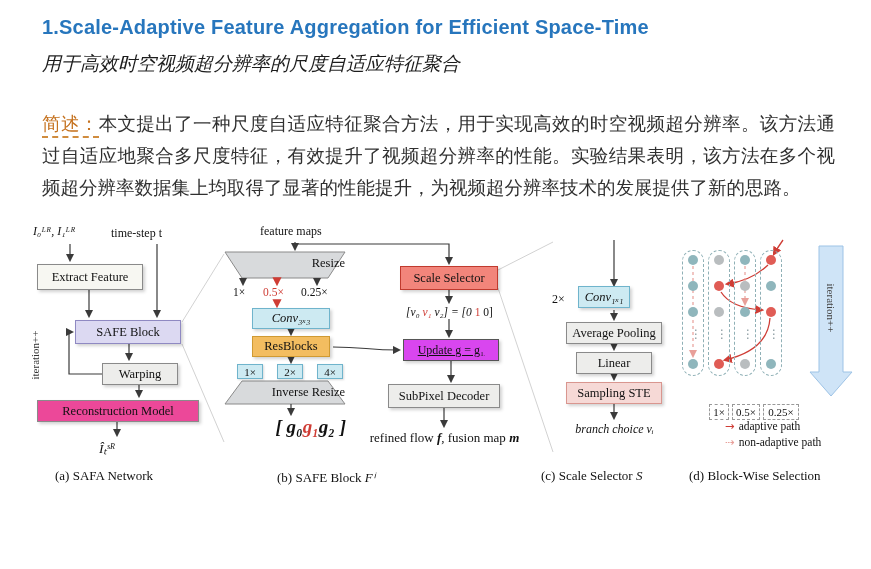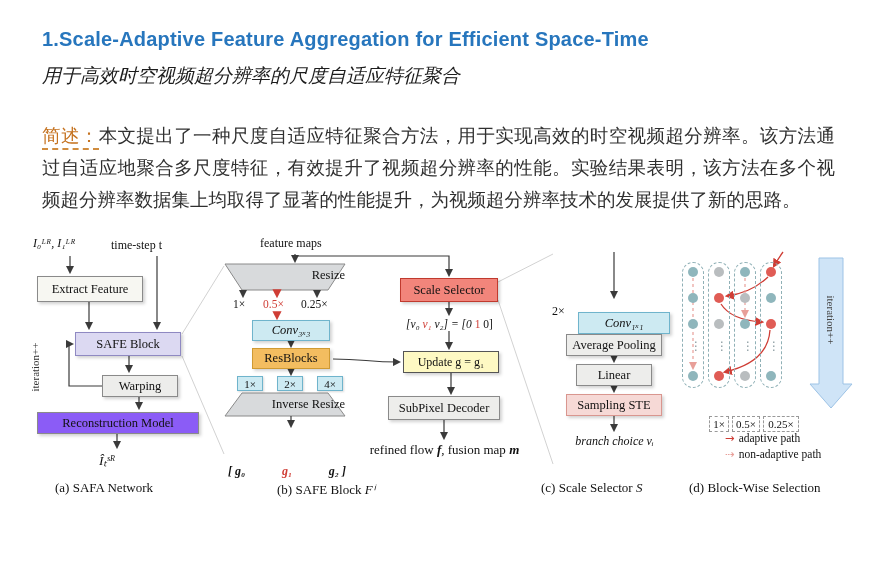--- a/index.html
+++ b/index.html
@@ -1,19 +1,19 @@
 <!DOCTYPE html>
 <html><head>
 <meta charset="utf-8">
 <style>
   * { margin:0; padding:0; box-sizing:border-box; }
   html,body { width:871px; height:569px; background:#ffffff; overflow:hidden; }
   body { font-family:"Liberation Sans", sans-serif; color:#2b2b2b; }
 
-  .doc { padding:24px 36px 0 42px; }
+  .doc { padding:12px 36px 0 42px; }
 
   .title { font-size:20px; line-height:31px; font-weight:bold; color:#2776bd; letter-spacing:0.2px; }
   .subtitle { margin-top:6px; font-size:19px; line-height:29px; color:#1d1d1d;font-style:italic; }
   .summary { margin-top:30px; font-size:18.5px; line-height:32px; text-align:justify; color:#303030; }
   .s-label { color:#c5721f; border-bottom:2px dashed #d08c3e; padding-bottom:2px; }
 
   
   .fig { position:relative; margin:14px 0 0 -17px; width:830px; height:285px;
          font-family:"Liberation Serif", serif; font-size:12.5px; color:#111; }
   .fig svg.overlay { position:absolute; left:0; top:0; pointer-events:none; }
@@ -22,27 +22,27 @@
   .flr { stroke:#cf3d35; stroke-width:1.3; fill:none; marker-end:url(#ahr); }
   .flp { stroke:#e89f99; stroke-width:1.2; fill:none; stroke-dasharray:3 3; marker-end:url(#ahp); }
   .zl  { stroke:#d2d2d2; stroke-width:1; }
   .trap { fill:#d8dadc; stroke:#8a8a8a; stroke-width:1; }
   .iterarrow { fill:#cfe4f7; stroke:#9dc3e6; stroke-width:1; }
 
   .fbox { position:absolute; display:flex; align-items:center; justify-content:center;
           border:1px solid #8a8a8a; background:#f7f7f2; box-shadow:2px 2px 3px rgba(0,0,0,.18);
           font-size:12.5px; white-space:nowrap; }
   .lav    { background:#dcd9f2; border-color:#8f89c2; }
-  .greenb { background:#8b5cf6; }
+  .greenb { background:#ec4899; }
   .grayb  { background:#ededeb; }
   .cyan   { background:#cdeaf2; border-color:#6fb4cc; }
   .gold   { background:#f3bd60; border-color:#cf9a33; }
   .salmon { background:#f2857b; border-color:#c03a2e; }
   .pinkb  { background:#f6d9d6; border-color:#d9968f; }
-  .whiteb { background:#fef9c3; border-color:#555; }
+  .whiteb { background:#d946ef; border-color:#555;text-decoration:underline; }
   .small  { font-size:11px; box-shadow:1px 1px 2px rgba(0,0,0,.15); }
 
   .flabel { position:absolute; white-space:nowrap; font-size:12px; }
   .it { font-style:italic; }
   .b  { font-weight:bold; }
   .red { color:#cf3d35; }
   .trap-label { position:absolute; text-align:right; font-size:12.5px; }
   .caption { position:absolute; font-size:13px; white-space:nowrap; }
 
   .iter-a { position:absolute; left:-25px; top:131px; width:70px; text-align:center;
@@ -51,22 +51,22 @@
             font-size:11px; transform:rotate(90deg); color:#444; }
 
   .dcol { position:absolute; top:32px; width:22px; height:126px;
           border:1.2px dashed #8fb0b6; border-radius:11px; }
   .dlabel { position:absolute; top:186px; height:16px; border:1px dashed #999;
             font-size:11px; display:flex; align-items:center; justify-content:center;
             background:#fff; white-space:nowrap; }
   .dot { position:absolute; width:10px; height:10px; border-radius:50%; }
   .vdots { position:absolute; font-family:"DejaVu Sans", sans-serif; font-size:12px; color:#8a9aa0; }
 
-  .grow { position:absolute; display:flex; justify-content:space-between;
-          font-size:12px;margin-top:36px; }
+  .grow { position:absolute; display:flex; justify-content:flex-end;
+          font-size:19px; }
   .vrow { position:absolute; text-align:center; font-size:11.5px; white-space:nowrap; }
   .note { position:absolute; text-align:center; font-size:13px; white-space:nowrap; }
   .legend { position:absolute; font-size:11.5px; white-space:nowrap; }
   .legend .lga { color:#cf3d35; font-family:"DejaVu Sans", sans-serif; margin-right:4px; }
   .legend .lgp { color:#e89f99; font-family:"DejaVu Sans", sans-serif; margin-right:4px; }
 </style>
 </head>
 <body>
 
 <div class="doc">
@@ -179,21 +179,21 @@
     <div class="fbox whiteb" style="left:378px;top:121px;width:96px;height:22px;font-size:12px">Update g = g₁</div>
     <div class="fbox grayb" style="left:363px;top:166px;width:112px;height:24px">SubPixel Decoder</div>
     <div class="note" style="left:342px;top:212px;width:155px">
       <span>refined flow </span><span class="it b">f</span><span>, fusion map </span><span class="it b">m</span>
     </div>
     <div class="caption" style="left:252px;top:250px">
       <span>(b) SAFE Block </span><span class="it">Fⁱ</span>
     </div>
 
     <div class="flabel" style="left:527px;top:74px;font-size:12px">2×</div>
-    <div class="fbox cyan it" style="left:553px;top:82px;width:92px;height:22px">Conv₁ₓ₁</div>
+    <div class="fbox cyan it" style="left:553px;top:68px;width:52px;height:22px">Conv₁ₓ₁</div>
     <div class="fbox grayb" style="left:541px;top:104px;width:96px;height:22px">Average Pooling</div>
     <div class="fbox grayb" style="left:551px;top:134px;width:76px;height:22px">Linear</div>
     <div class="fbox pinkb" style="left:541px;top:164px;width:96px;height:22px">Sampling STE</div>
     <div class="vrow it" style="left:527px;top:204px;width:125px;font-size:12px">branch choice vᵢ</div>
     <div class="caption" style="left:516px;top:250px">
       <span>(c) Scale Selector </span><span class="it">S</span>
     </div>
 
     <div class="dcol" style="left:657px"></div>
     <div class="dcol" style="left:683px"></div>

